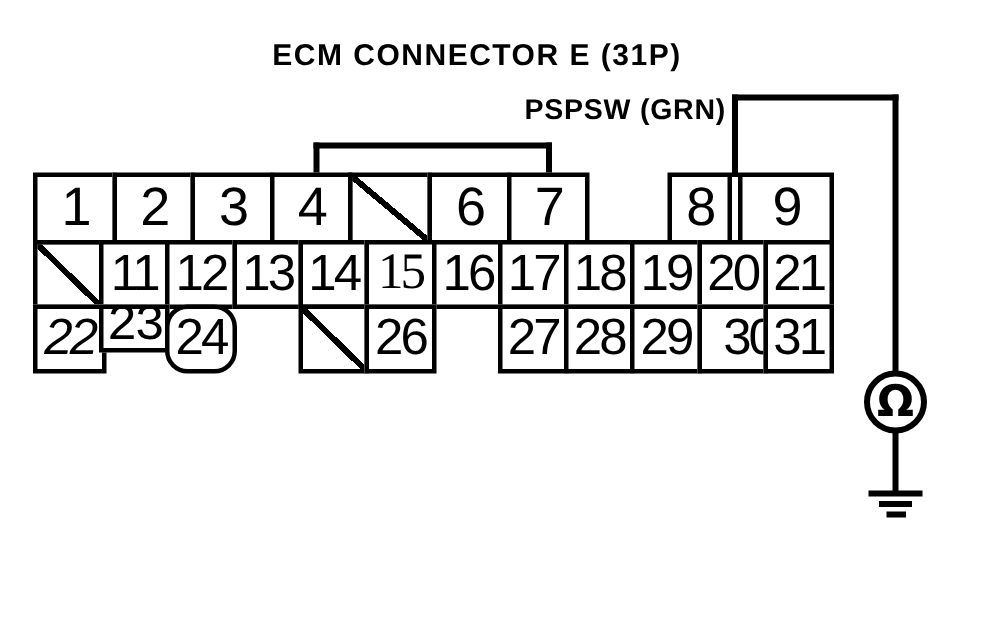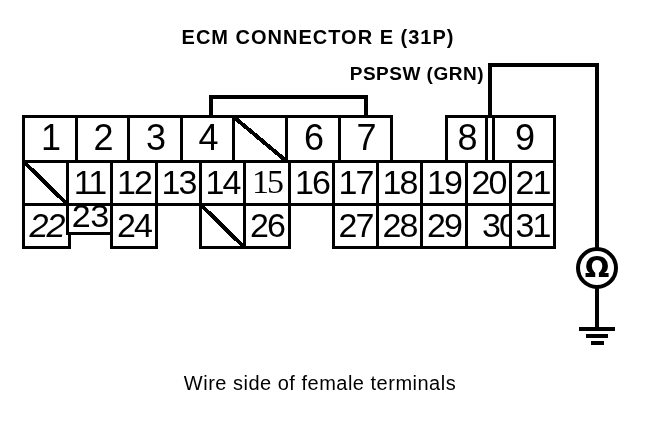--- a/index.html
+++ b/index.html
@@ -85,35 +85,34 @@
       <div class="cell r2" style="left: 199px; top: 160px; width: 47px; height: 46px;">14</div>
       <div class="cell r2" style="left: 243px; top: 160px; width: 48px; height: 46px; font-family: Liberation Serif, serif;">15</div>
       <div class="cell r2" style="left: 288px; top: 160px; width: 48px; height: 46px;">16</div>
       <div class="cell r2" style="left: 332px; top: 160px; width: 47px; height: 46px;">17</div>
       <div class="cell r2" style="left: 376px; top: 160px; width: 47px; height: 46px;">18</div>
       <div class="cell r2" style="left: 420px; top: 160px; width: 48px; height: 46px;">19</div>
       <div class="cell r2" style="left: 465px; top: 160px; width: 47px; height: 46px;">20</div>
       <div class="cell r2" style="left: 509px; top: 160px; width: 47px; height: 46px;">21</div>
       <div class="cell r3" style="left: 22px; top: 203px; width: 49px; height: 46px; font-style: italic;">22</div>
       <div class="cell r3" style="left: 66px; top: 203px; width: 47px; height: 32px; font-family: Liberation Mono, monospace;">23</div>
-      <div class="cell r3" style="left: 110px; top: 203px; width: 48px; height: 46px;">24</div>
+      <div class="cell r3" style="left: 110px; top: 203px; width: 48px; height: 46px; border-radius: 15px;">24</div>
       <div class="cell r3 slash" style="left: 199px; top: 203px; width: 47px; height: 46px;"></div>
       <div class="cell r3" style="left: 243px; top: 203px; width: 48px; height: 46px;">26</div>
       <div class="cell r3" style="left: 332px; top: 203px; width: 47px; height: 46px;">27</div>
       <div class="cell r3" style="left: 376px; top: 203px; width: 47px; height: 46px;">28</div>
       <div class="cell r3" style="left: 420px; top: 203px; width: 48px; height: 46px;">29</div>
       <div class="cell r3" style="left: 465px; top: 203px; width: 47px; height: 46px; padding-left: 21px;">30</div>
       <div class="cell r3" style="left: 509px; top: 203px; width: 47px; height: 46px;">31</div>
     </div>
 
   <div class="abs" id="ohmmeter">
     <span id="ohm-glyph">Ω</span>
   </div>
 
   <div>
     <div class="abs wire" style="left:579px;top:327px;width:36px;height:4px;"></div>
     <div class="abs wire" style="left:586px;top:334px;width:22px;height:4px;"></div>
     <div class="abs wire" style="left:591px;top:341px;width:13px;height:4px;"></div>
   </div>
 
-  <div class="abs" id="caption">Wire side of female terminals</div>
 
 </div>
 
 </body></html>

